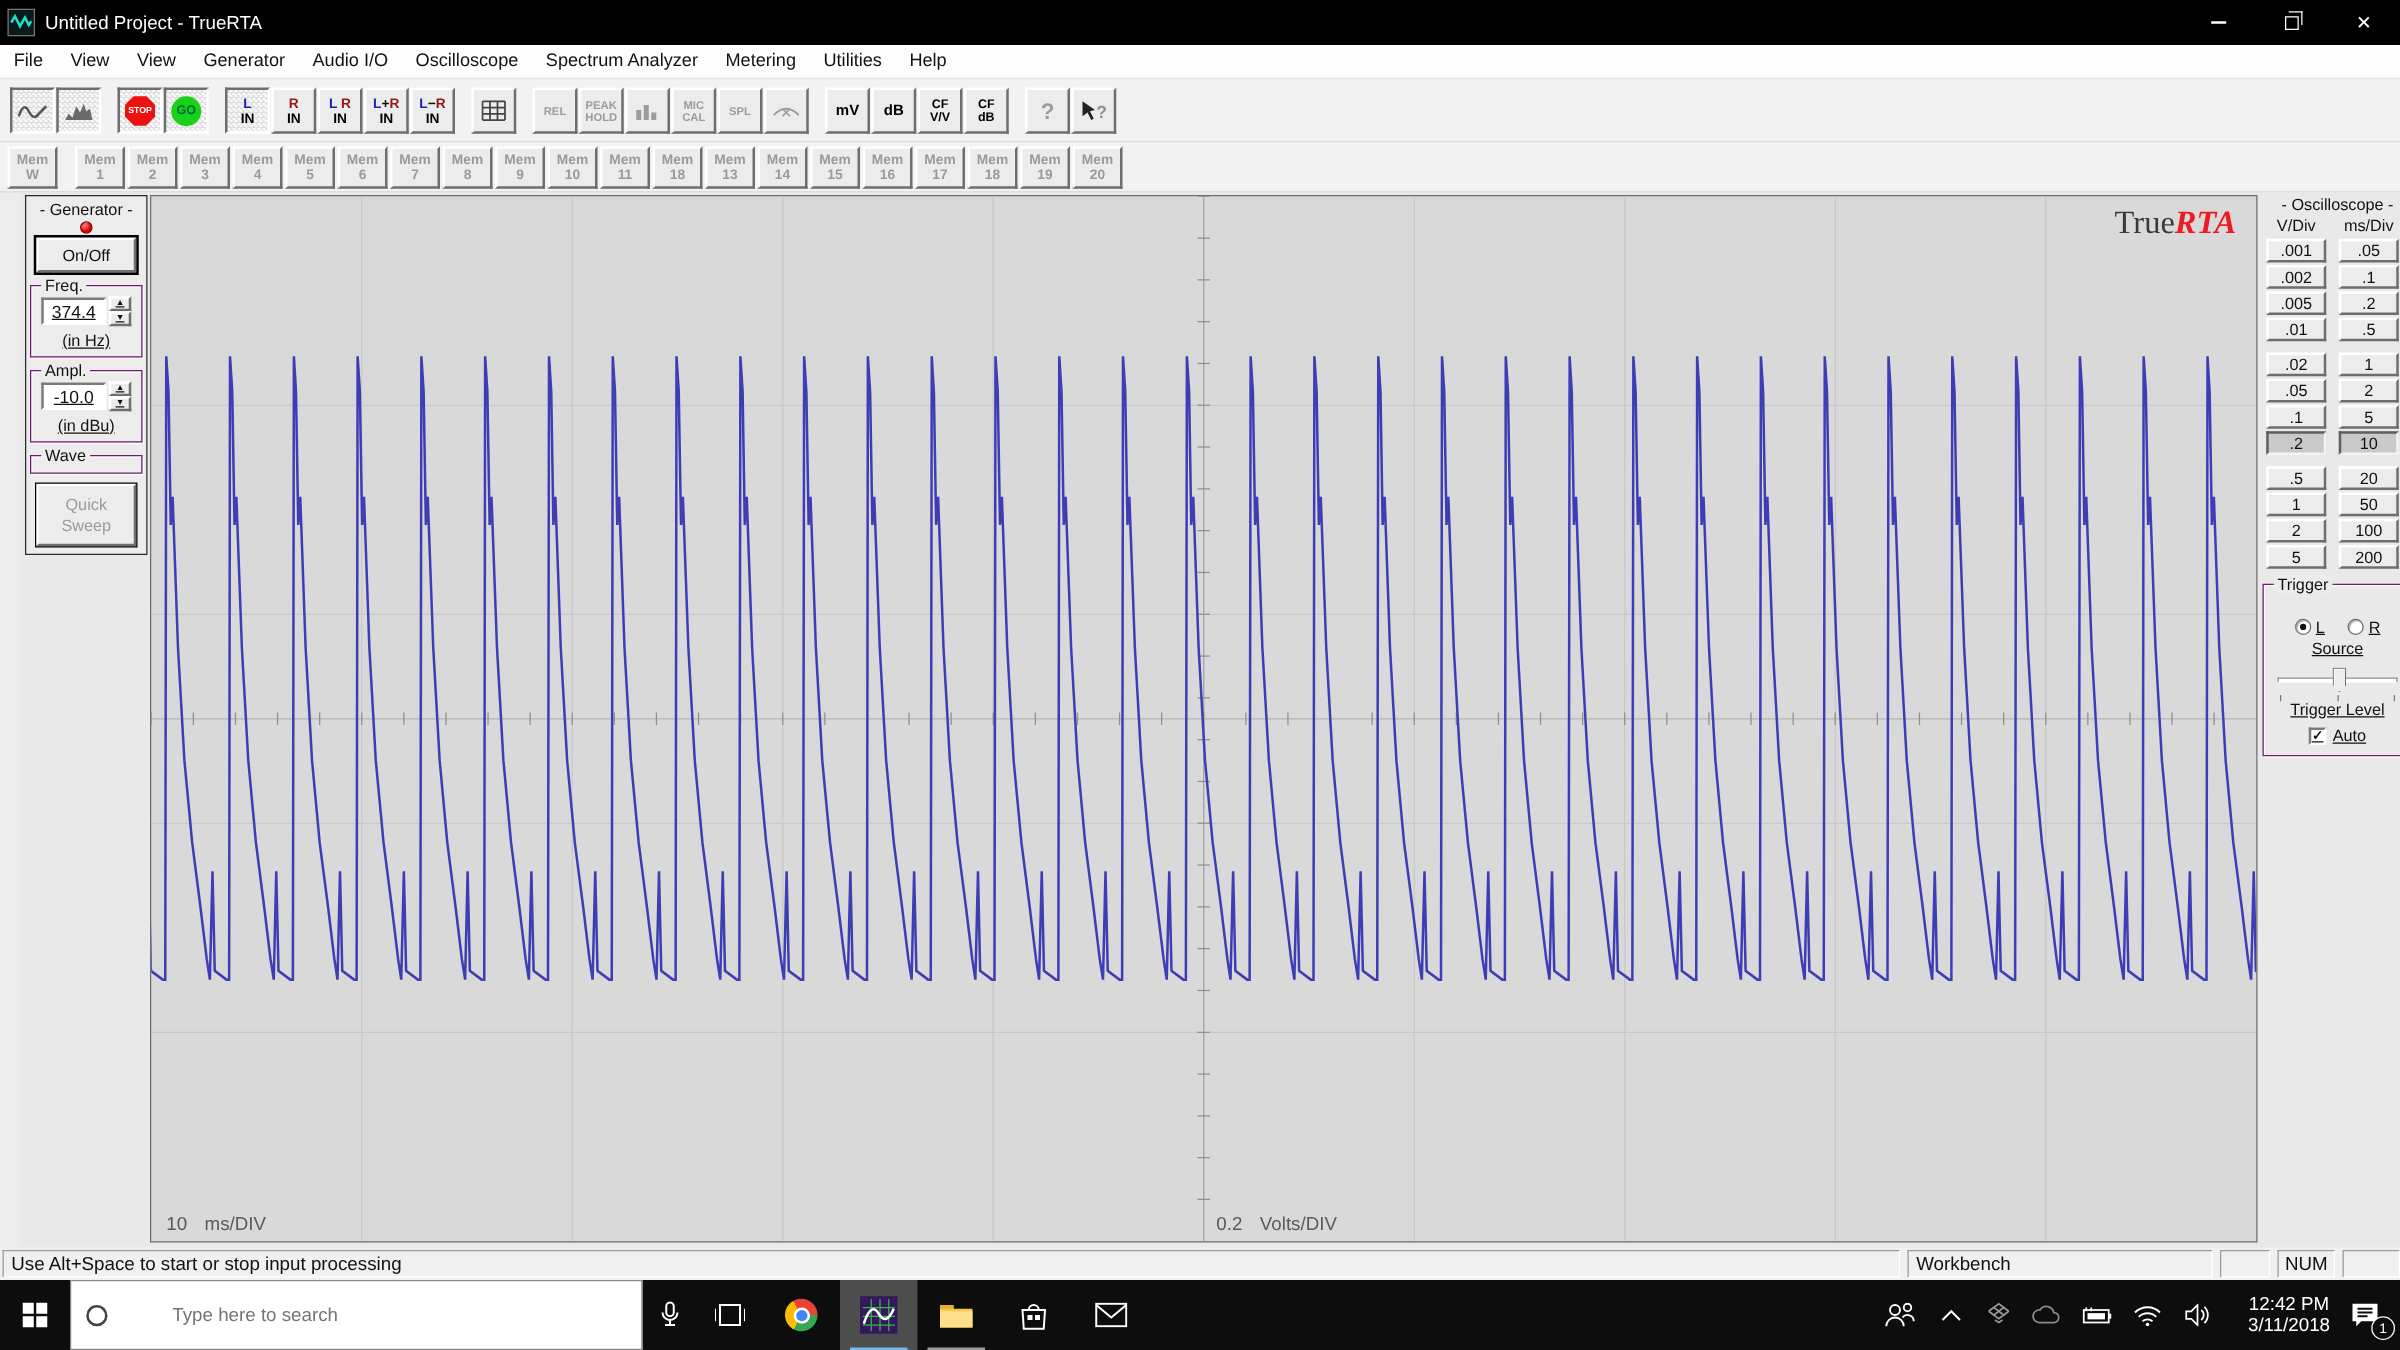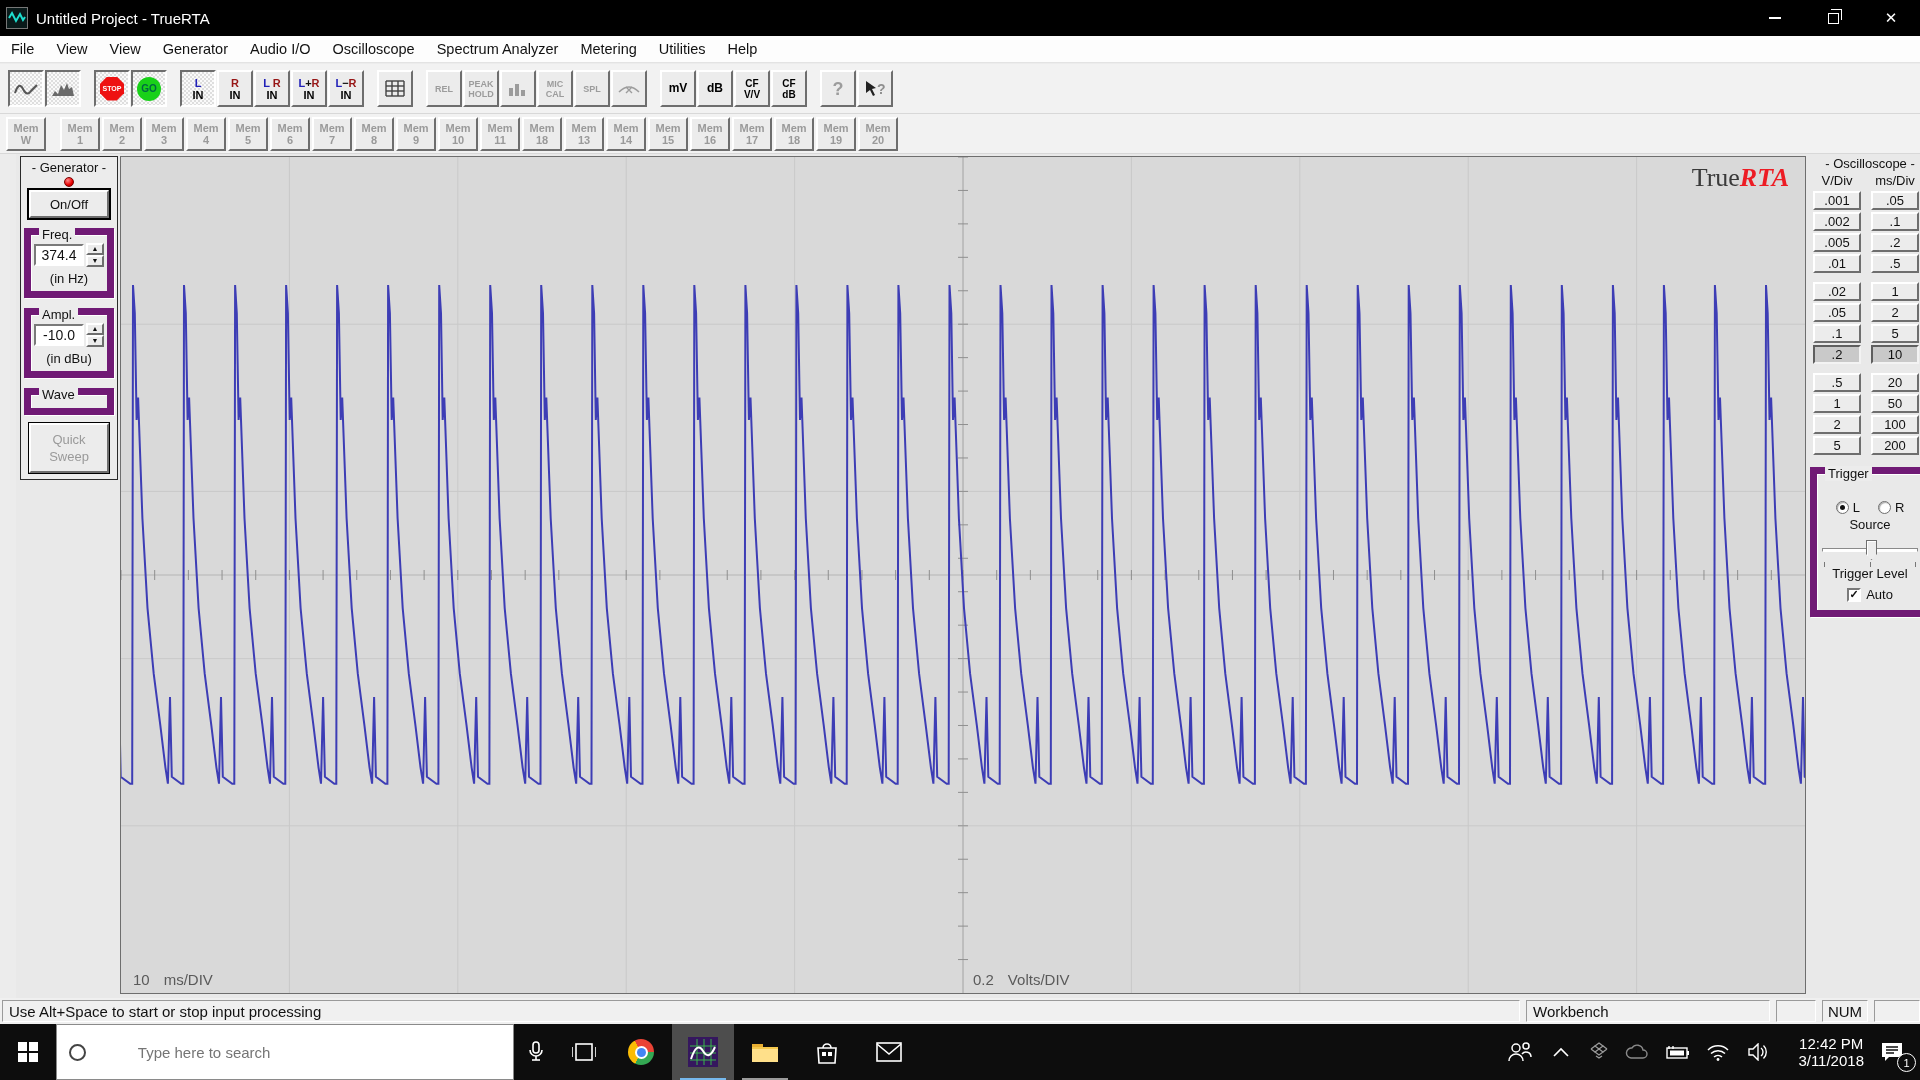--- a/index.html
+++ b/index.html
@@ -54,22 +54,22 @@
 
   
   #genpanel { position:absolute; left:4px; top:2px; width:98px; border:1px solid #2a2a2a; background:#ececec;
               padding:3px 0 6px 0; font-size:13px; color:#111; }
   .panel-title { text-align:center; font-size:13px; margin-bottom:2px; }
   #gen-led { width:10px; height:10px; border-radius:50%; margin:1px auto 3px auto;
              background:radial-gradient(circle at 35% 30%, #ff8a8a, #e80000 60%, #900); border:1px solid #7c0000;}
   .btn3d { background:#ececec; border:2px solid; border-color:#fff #6e6e6e #6e6e6e #fff; font-size:13px;
            display:flex; align-items:center; justify-content:center; color:#111; }
   #onoff { width:80px; height:28px; margin:0 auto 6px auto; outline:2px solid #000; }
-  .groupbox { position:relative; border:7px solid #701a75; box-shadow:inset 1px 1px 0 #fff,1px 1px 0 #fff;
-              margin:10px 3px 0 3px; padding:8px 3px 5px 3px; }
+  .groupbox { position:relative; border:1px solid #701a75; box-shadow:inset 1px 1px 0 #fff,1px 1px 0 #fff;
+              margin:10px 3px 0 3px; padding:8px 3px 5px 3px;text-decoration:underline; }
   .groupbox > .glabel { position:absolute; top:-8px; left:8px; background:#ececec; padding:0 3px; font-size:13px;}
   .valrow { display:flex; align-items:center; justify-content:center; }
   .valbox { width:52px; height:22px; background:#fff; border:2px solid; border-color:#7a7a7a #fff #fff #7a7a7a;
             font-size:14px; display:flex; align-items:center; justify-content:center; }
   .spincol { display:flex; flex-direction:column; margin-left:2px; }
   .spinbtn { width:18px; height:12px; font-size:7px; line-height:8px; color:#111; background:#ececec;
              border:2px solid; border-color:#fff #6e6e6e #6e6e6e #fff; display:flex; align-items:center; justify-content:center;}
   .unitlbl { text-align:center; margin-top:4px; font-size:13px; }
   .wavebtn { width:70px; height:20px; margin:0 auto 2px auto; }
   .wavebtn.pressed { border-color:#5f5f5f #f3f3f3 #f3f3f3 #5f5f5f; background:#c6c6c6; }

